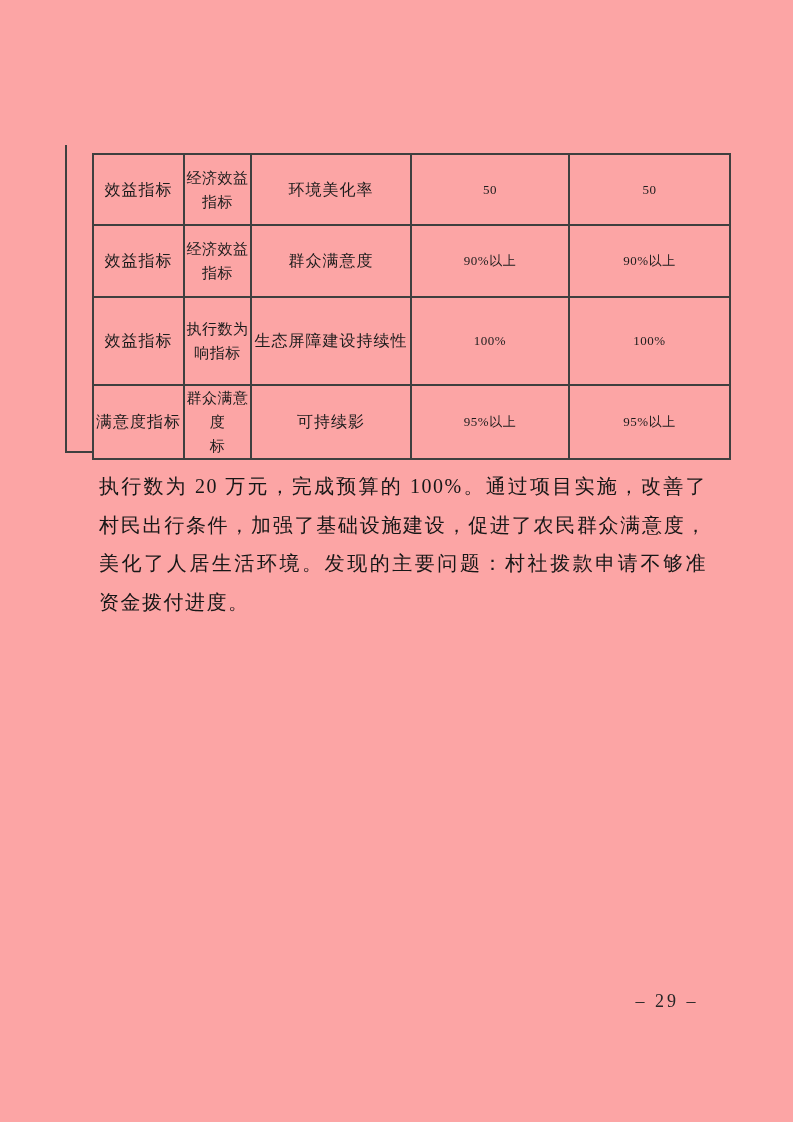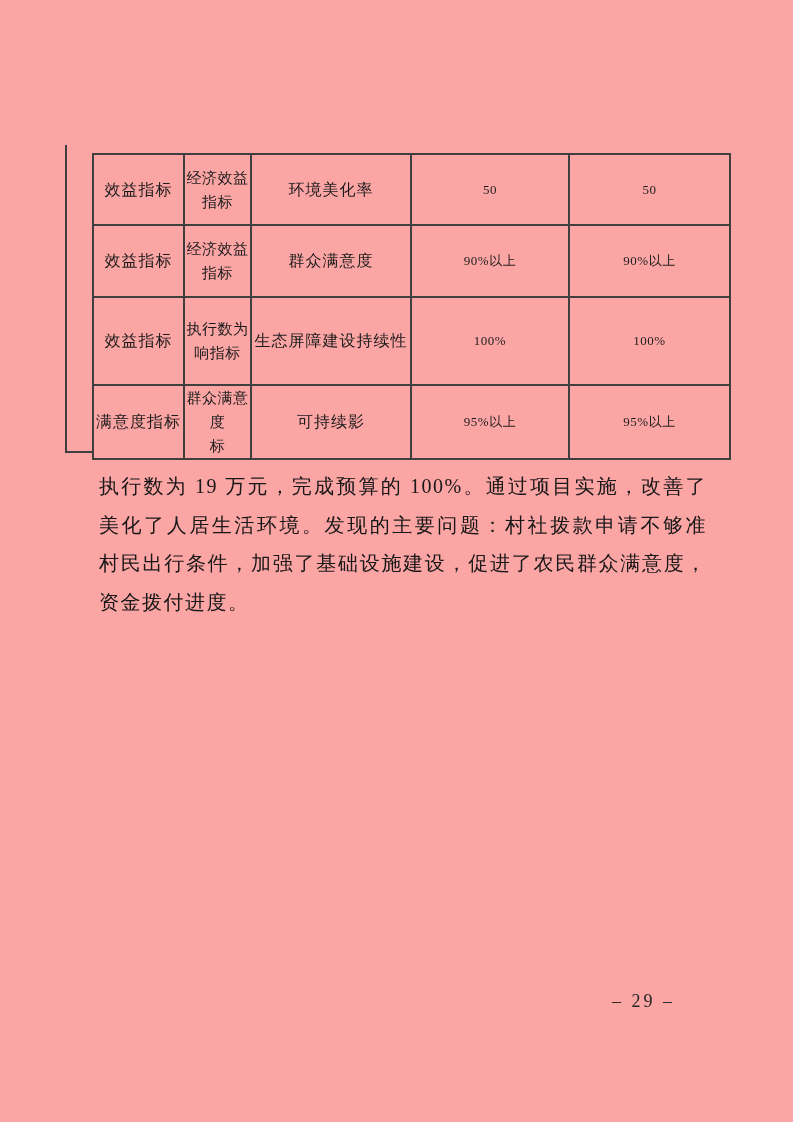--- a/index.html
+++ b/index.html
@@ -86,20 +86,21 @@
     font-weight: bold;
     font-family: "Liberation Sans", "DejaVu Sans", sans-serif;
   }
 
   
   .page-number {
     position: absolute;
     left: 612px;
     top: 991px;
     width: 110px;
+    text-align: center;
     font-size: 18px;
     letter-spacing: 3px;
     color: #262626;
   }
 </style>
 </head>
 <body>
 
 <div class="page">
 
@@ -144,21 +145,21 @@
         <td class="c2">群众满意度
 标</td>
         <td class="c3">可持续影</td>
         <td class="val">95%以上</td>
         <td class="val">95%以上</td>
       </tr>
     </tbody>
   </table>
 
   <div class="para">
-    <div class="line">执行数为 19 万元，完成预算的 100%。通过项目实施，改善了</div>
+    <div class="line">执行数为 20 万元，完成预算的 100%。通过项目实施，改善了</div>
+    <div class="line">村民出行条件，加强了基础设施建设，促进了农民群众满意度，</div>
     <div class="line">美化了人居生活环境。发现的主要问题：村社拨款申请不够准</div>
-    <div class="line">村民出行条件，加强了基础设施建设，促进了农民群众满意度，</div>
     <div class="line last">资金拨付进度。</div>
   </div>
 
   <div class="page-number">– 29 –</div>
 
 </div>
 
 </body></html>

